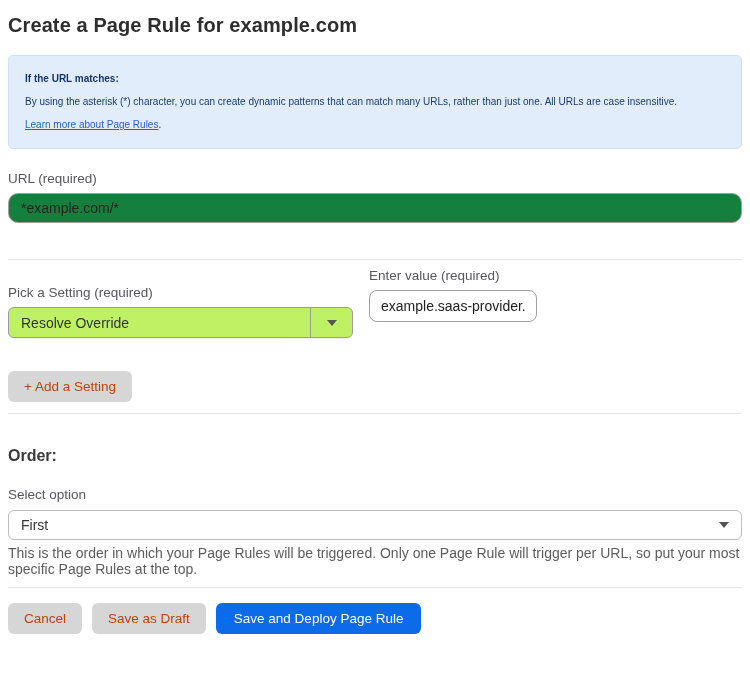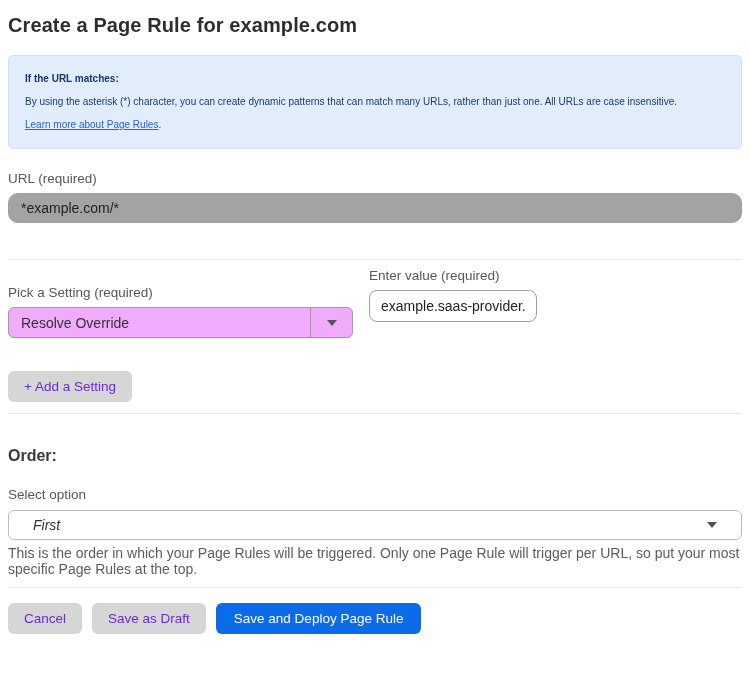--- a/index.html
+++ b/index.html
@@ -44,21 +44,21 @@
     display: block;
     margin-top: 22px;
     font-size: 13.5px;
     color: #56565c;
   }
 
   .url-input {
     margin-top: 7px;
     width: 100%;
     height: 30px;
-    background: #a3a3a3;
+    background: #15803d;
     border: 1px solid #9e9e9e;
     border-radius: 10px;
     padding: 0 12px;
     font-size: 14px;
     color: #222;
     font-family: "Liberation Sans", sans-serif;
     outline: none;
   }
 
   .divider {
@@ -81,21 +81,21 @@
   .settings-row { display: flex; align-items: flex-start; }
   .settings-col-left { width: 345px; }
   .settings-col-right { margin-left: 16px; padding-top: 8px; }
   .settings-col-right .field-label { margin-top: 0; }
   .settings-col-left .field-label { margin-top: 25px; }
 
   .dropdown {
     margin-top: 7px;
     height: 31px;
     width: 345px;
-    background: #f0abfc;
+    background: #bef264;
     border: 1px solid #9c9c9c;
     border-radius: 6px;
     display: flex;
     align-items: stretch;
     cursor: pointer;
     box-shadow: 0 1px 0 rgba(0,0,0,0.06);
   }
   .dropdown-text {
     flex: 1;
     display: flex;
@@ -138,40 +138,39 @@
     align-items: center;
     justify-content: center;
     height: 31px;
     border: none;
     border-radius: 6px;
     font-size: 13.5px;
     font-family: "Liberation Sans", sans-serif;
     cursor: pointer;
     padding: 0 16px;
   }
-  .btn-gray { background: #d6d6d6; color: #6d28d9; }
+  .btn-gray { background: #d6d6d6; color: #c2410c; }
   .btn-blue { background: #0b6be8; color: #ffffff; padding: 0 18px; }
 
   .add-setting-btn { margin-top: 33px; }
 
   .select-full {
     margin-top: 8px;
     height: 30px;
     width: 100%;
     background: #ffffff;
     border: 1px solid #bdbdbd;
     border-radius: 6px;
     display: flex;
     align-items: center;
-    padding: 0 24px;
+    padding: 0 12px;
     font-size: 14px;
     color: #333;
     cursor: pointer;
     justify-content: space-between;
-    font-style: italic;
   }
 
   .help-text {
     margin-top: 5px;
     font-size: 14px;
     line-height: 16px;
     color: #5c5c5c;
   }
 
   .footer-buttons {

